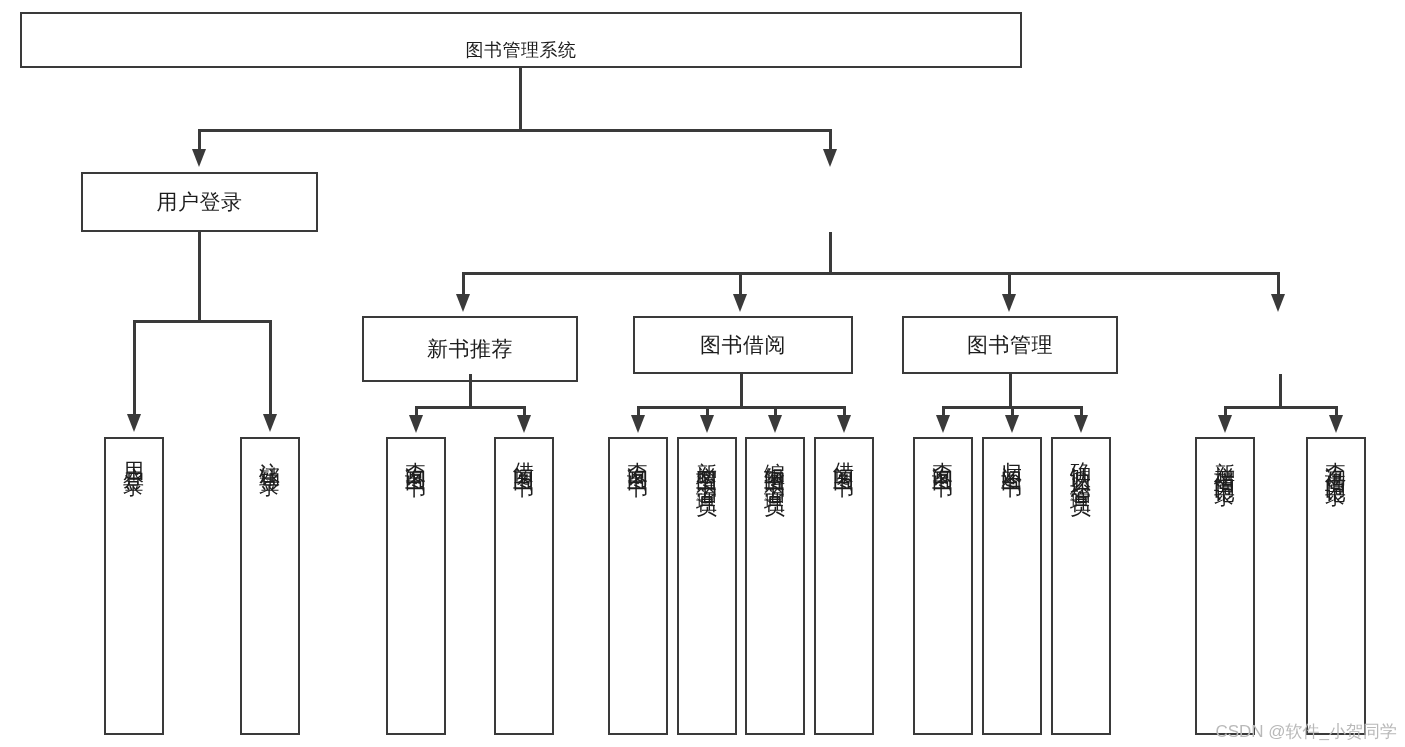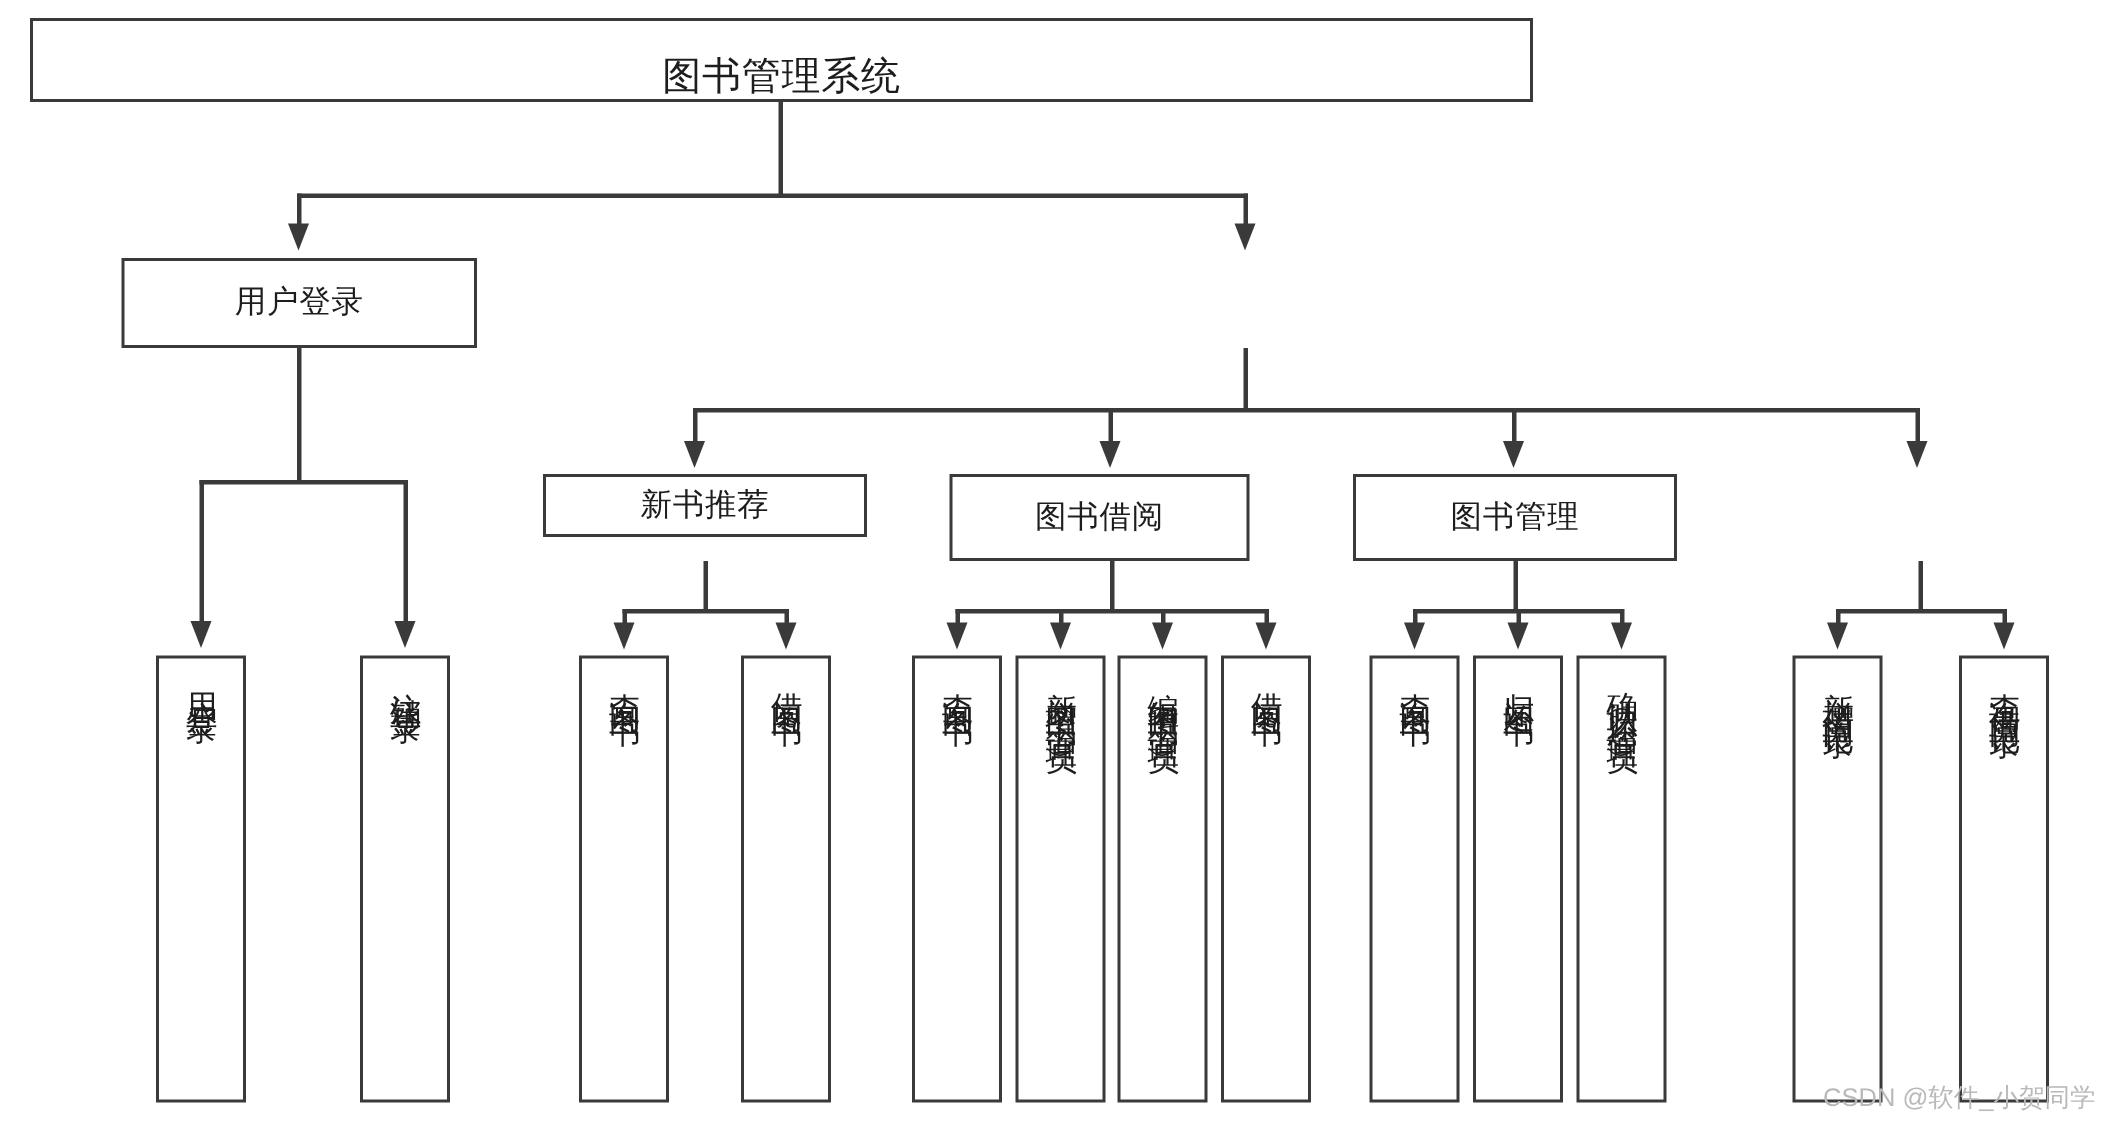--- a/index.html
+++ b/index.html
@@ -32,21 +32,21 @@
     display: block;
     text-align: center;
     line-height: 1.05;
     white-space: nowrap;
   }
   
   .node.horiz .label {
     font-size: 21px;
     letter-spacing: 0.5px;
   }
-  .node.root .label { font-size: 26px; margin-top: 21px; }
+  .node.root .label { font-size: 18px; margin-top: 21px; }
   
   .node.vert {
     align-items: flex-start;
     padding-top: 6px;
   }
   .node.vert .label {
     writing-mode: vertical-rl;
     text-orientation: upright;
     font-size: 21px;
     line-height: 1.0;
@@ -113,24 +113,24 @@
   <div class="edge h" style="left:462px; top:272px; width:818px; height:2.5px;"></div>
   <div class="edge v" style="left:462px; top:272px; width:2.5px; height:24px;"></div>
   <div class="arrow" style="left:456px; top:294px;"></div>
   <div class="edge v" style="left:739px; top:272px; width:2.5px; height:24px;"></div>
   <div class="arrow" style="left:733px; top:294px;"></div>
   <div class="edge v" style="left:1008px; top:272px; width:2.5px; height:24px;"></div>
   <div class="arrow" style="left:1002px; top:294px;"></div>
   <div class="edge v" style="left:1277px; top:272px; width:2.5px; height:24px;"></div>
   <div class="arrow" style="left:1271px; top:294px;"></div>
 
-  <div class="node horiz" style="left:362px; top:316px; width:216px; height:42px;">
+  <div class="node horiz" style="left:362px; top:316px; width:216px; height:66px;">
     <span class="label">新书推荐</span>
   </div>
-  <div class="node horiz" style="left:633px; top:316px; width:200px; height:58px;">
+  <div class="node horiz" style="left:633px; top:316px; width:220px; height:58px;">
     <span class="label">图书借阅</span>
   </div>
   <div class="node horiz" style="left:902px; top:316px; width:216px; height:58px;">
     <span class="label">图书管理</span>
   </div>
 
   <div class="edge v" style="left:469px; top:374px; width:2.5px; height:34px;"></div>
   <div class="edge h" style="left:415px; top:406px; width:110px; height:2.5px;"></div>
   <div class="edge v" style="left:415px; top:406px; width:2.5px; height:12px;"></div>
   <div class="arrow" style="left:409px; top:415px;"></div>

